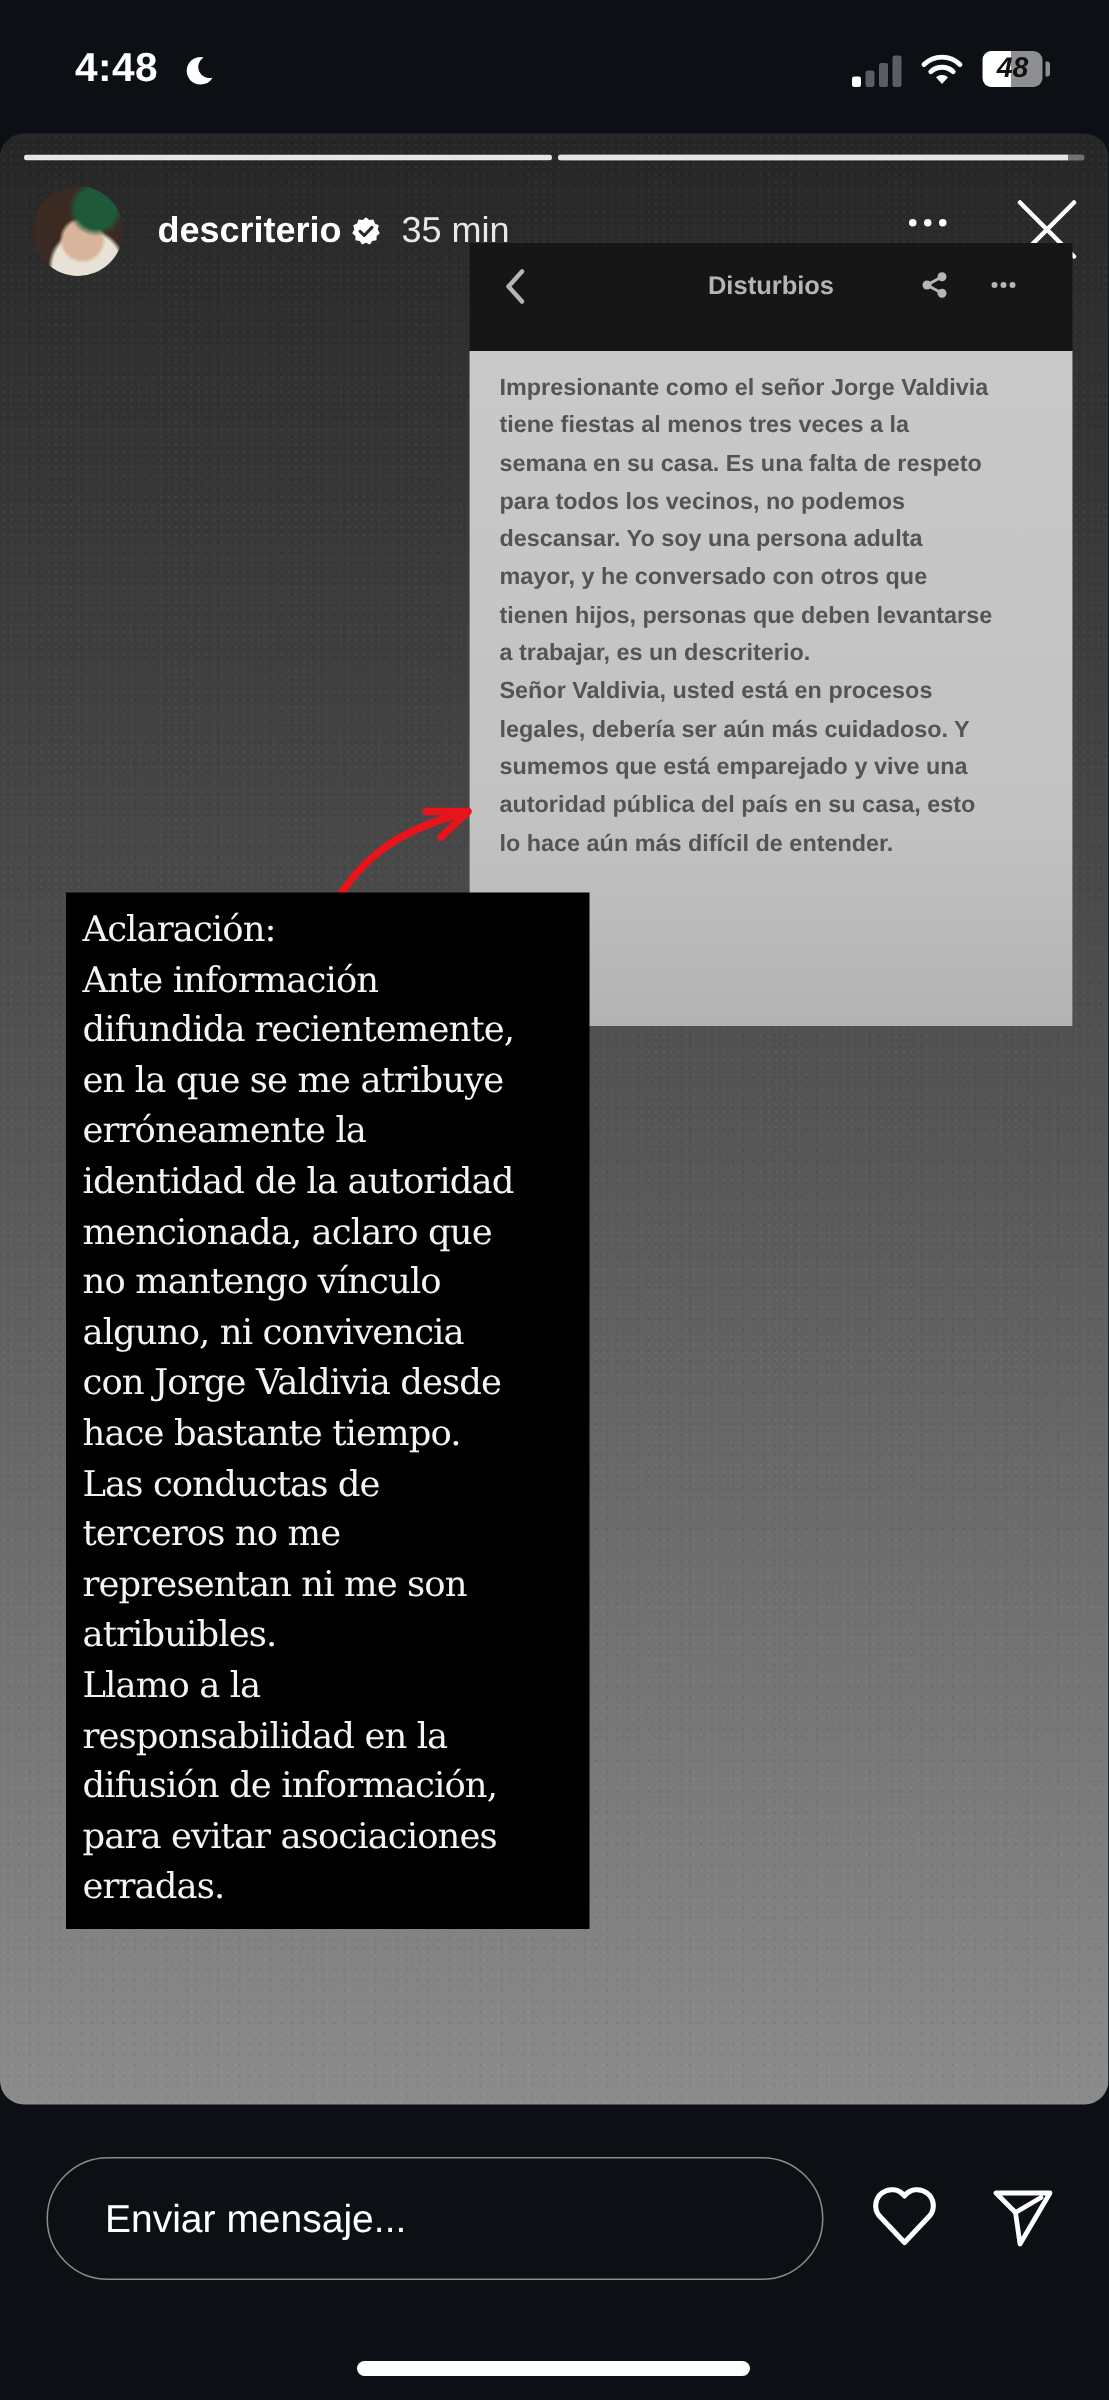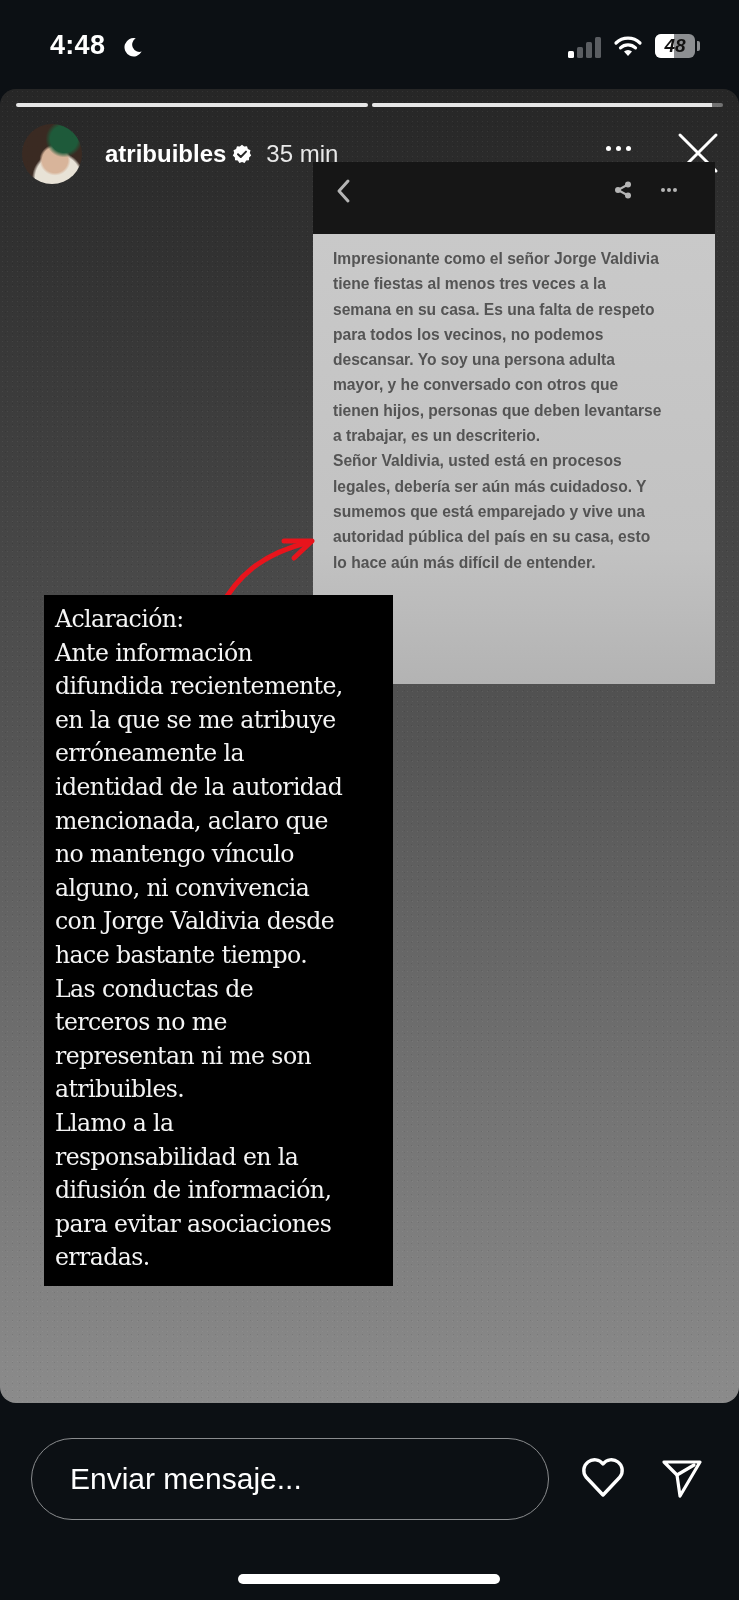--- a/index.html
+++ b/index.html
@@ -53,21 +53,21 @@
 
     
     .arrow { position: absolute; left: 214px; top: 445px; width: 110px; height: 80px; }
 
     
     .note { position: absolute; left: 44px; top: 506px; width: 349px; height: 691px; background: #000; padding: 8px 24px 0 11px; }
     .note-text { font-family: "DejaVu Serif", "Liberation Serif", serif; font-size: 23.6px; line-height: 33.6px; color: #f4f4f4; white-space: pre-line; letter-spacing: -0.6px; }
 
     
     .reply { position: absolute; left: 31px; top: 1438px; width: 518px; height: 82px; border: 1.5px solid #8a8c8e; border-radius: 41px; }
-    .reply input { position: absolute; left: 38px; top: 0; height: 100%; width: 440px; background: transparent; border: none; outline: none; color: #fff; font-size: 30px; font-family: "Liberation Sans", sans-serif; }
+    .reply input { position: absolute; left: 38px; top: 0; height: 100%; width: 440px; background: transparent; border: none; outline: none; color: #fff; font-size: 26px; font-family: "Liberation Sans", sans-serif; }
     .reply input::placeholder { color: #fff; }
     .heart { position: absolute; left: 580px; top: 1457px; width: 46px; height: 42px; }
     .send { position: absolute; left: 660px; top: 1456px; width: 44px; height: 44px; }
     .home-indicator { position: absolute; left: 238px; top: 1574px; width: 262px; height: 10px; border-radius: 5px; background: #fff; }
   </style>
 </head>
 <body>
 
 <div class="statusbar">
   <div class="sb-time">4:48</div>
@@ -99,41 +99,42 @@
     <div class="seg">
         <div class="bar" style="width:100%"></div>
       </div>
     <div class="seg">
         <div class="bar" style="width:97%"></div>
       </div>
   </div>
 
   <div class="story-header">
     <div class="avatar"></div>
-    <span class="username">atribuibles</span>
+    <span class="username">descriterio</span>
     <svg class="verified" viewBox="0 0 20 20">
       <path d="M10 0.8 L12.2 2.6 L15 2.3 L15.9 5 L18.5 6.2 L17.8 9 L19.2 11.5 L17.1 13.4 L17 16.2 L14.2 16.6 L12.6 19 L10 17.9 L7.4 19 L5.8 16.6 L3 16.2 L2.9 13.4 L0.8 11.5 L2.2 9 L1.5 6.2 L4.1 5 L5 2.3 L7.8 2.6 Z" fill="#fff"></path>
       <path d="M6 10.2 L8.8 13 L14 7.6" stroke="#262626" stroke-width="2" fill="none" stroke-linecap="round" stroke-linejoin="round"></path>
     </svg>
     <span class="time">35 min</span>
     <div class="more">
         <span></span>
         <span></span>
         <span></span>
       </div>
     <svg class="close" viewBox="0 0 42 42">
       <path d="M3 3 L39 39 M39 3 L3 39" stroke="#fff" stroke-width="3" stroke-linecap="round"></path>
     </svg>
   </div>
 
   <div class="shot">
     <div class="shot-nav">
       <svg class="shot-back" viewBox="0 0 16 26">
         <path d="M13 3 L4 13 L13 23" stroke="#b5b5b5" stroke-width="3" fill="none" stroke-linecap="round" stroke-linejoin="round"></path>
       </svg>
+      <div class="shot-title">Disturbios</div>
       <svg class="shot-share" viewBox="0 0 18 18">
         <circle cx="14" cy="3.5" r="3" fill="#b5b5b5"></circle>
         <circle cx="4" cy="9" r="3" fill="#b5b5b5"></circle>
         <circle cx="14" cy="14.5" r="3" fill="#b5b5b5"></circle>
         <path d="M4 9 L14 3.5 M4 9 L14 14.5" stroke="#b5b5b5" stroke-width="2"></path>
       </svg>
       <div class="shot-more">
           <span></span>
           <span></span>
           <span></span>

